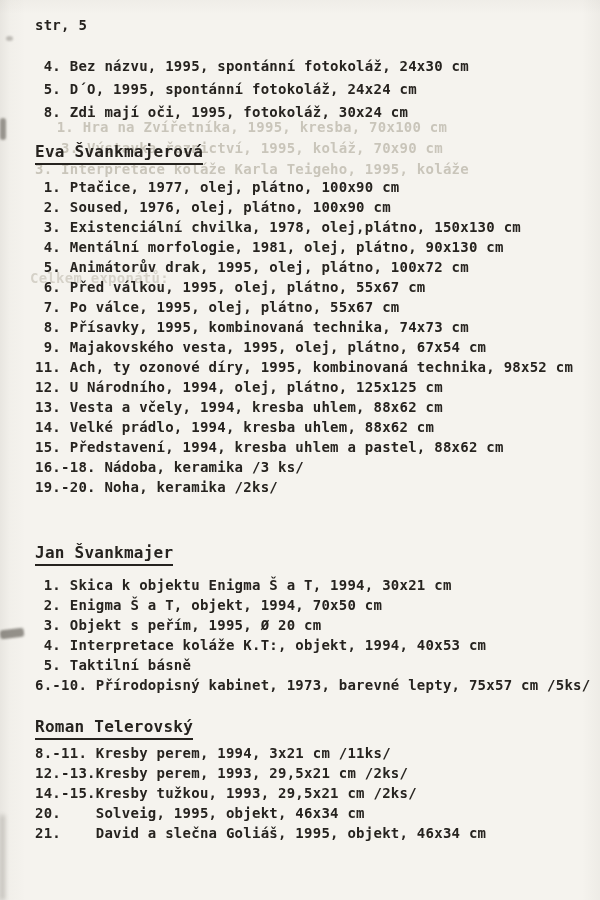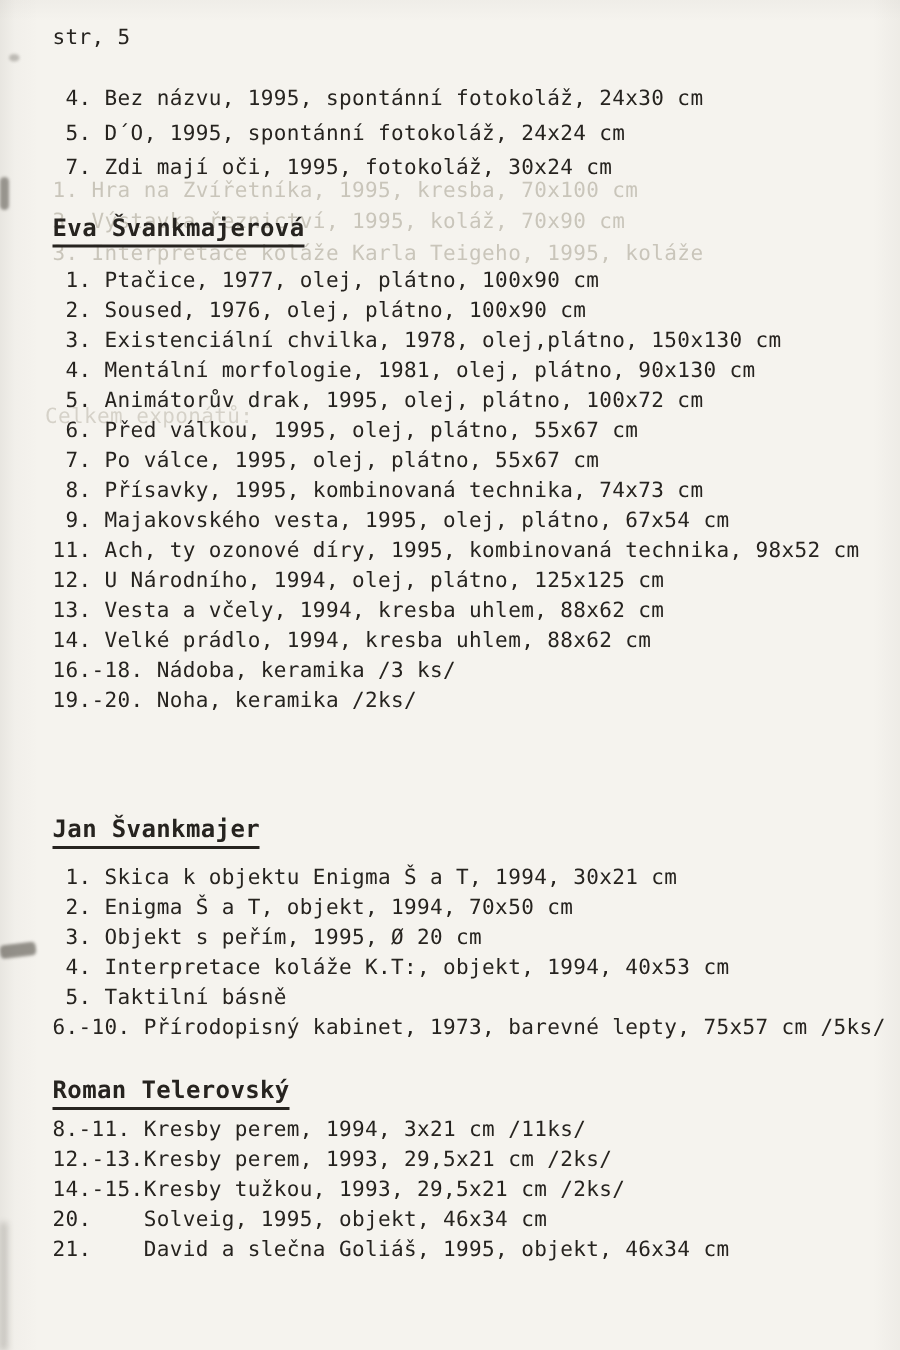--- a/index.html
+++ b/index.html
@@ -16,21 +16,21 @@
     background-image:
       linear-gradient(90deg, rgba(60,55,45,0.07) 0px, rgba(60,55,45,0.02) 10px, rgba(0,0,0,0) 26px),
       linear-gradient(270deg, rgba(60,55,45,0.04) 0px, rgba(0,0,0,0) 18px),
       linear-gradient(180deg, rgba(60,55,45,0.03) 0px, rgba(0,0,0,0) 14px);
     overflow: hidden;
     font-family: "DejaVu Sans Mono", "Liberation Mono", monospace;
     color: #26231f;
   }
   .line {
     white-space: pre;
-    font-weight: 400;
+    font-weight: 700;
     font-size: 14px;
     line-height: 20px;
     letter-spacing: 0.25px;
     color: #26231f;
   }
   .block { position: absolute; left: 35px; }
   .intro .line { line-height: 23px; }
   .heading-wrap { position: absolute; left: 35px; }
   .heading {
     display: inline-block;
@@ -44,20 +44,21 @@
   }
   .ghost {
     position: absolute;
     left: 35px;
     opacity: 0.42;
   }
   .ghost .line {
     color: #8d8673;
     line-height: 21px;
     filter: blur(0.4px);
+    text-align: center;
   }
   .ghost-note {
     position: absolute;
     left: 30px;
     opacity: 0.30;
   }
   .ghost-note .line { color: #8d8673; filter: blur(0.5px); }
   .smudge { position: absolute; background: #46423a; }
   .smudge-a { left: 0; top: 118px; width: 6px; height: 22px; opacity: .5; border-radius: 3px; filter: blur(1px); }
   .smudge-b { left: 0; top: 629px; width: 24px; height: 9px; opacity: .55; transform: rotate(-7deg); border-radius: 3px; filter: blur(1px); }
@@ -83,40 +84,41 @@
     <div class="line">Celkem exponátů:</div>
   </div>
 
   <div class="block" style="top:15px">
     <div class="line">str, 5</div>
   </div>
 
   <div class="block intro" style="top:55px">
     <div class="line"> 4. Bez názvu, 1995, spontánní fotokoláž, 24x30 cm</div>
     <div class="line"> 5. D´O, 1995, spontánní fotokoláž, 24x24 cm</div>
-    <div class="line"> 7. Zdi mají oči, 1995, fotokoláž, 30x24 cm</div>
+    <div class="line"> 8. Zdi mají oči, 1995, fotokoláž, 30x24 cm</div>
   </div>
 
   <div class="heading-wrap" style="top:142px">
     <span class="heading">Eva Švankmajerová</span>
   </div>
   <div class="block" style="top:177px">
     <div class="line"> 1. Ptačice, 1977, olej, plátno, 100x90 cm</div>
     <div class="line"> 2. Soused, 1976, olej, plátno, 100x90 cm</div>
     <div class="line"> 3. Existenciální chvilka, 1978, olej,plátno, 150x130 cm</div>
     <div class="line"> 4. Mentální morfologie, 1981, olej, plátno, 90x130 cm</div>
     <div class="line"> 5. Animátorův drak, 1995, olej, plátno, 100x72 cm</div>
     <div class="line"> 6. Před válkou, 1995, olej, plátno, 55x67 cm</div>
     <div class="line"> 7. Po válce, 1995, olej, plátno, 55x67 cm</div>
     <div class="line"> 8. Přísavky, 1995, kombinovaná technika, 74x73 cm</div>
     <div class="line"> 9. Majakovského vesta, 1995, olej, plátno, 67x54 cm</div>
     <div class="line">11. Ach, ty ozonové díry, 1995, kombinovaná technika, 98x52 cm</div>
     <div class="line">12. U Národního, 1994, olej, plátno, 125x125 cm</div>
     <div class="line">13. Vesta a včely, 1994, kresba uhlem, 88x62 cm</div>
     <div class="line">14. Velké prádlo, 1994, kresba uhlem, 88x62 cm</div>
+    <div class="line">15. Představení, 1994, kresba uhlem a pastel, 88x62 cm</div>
     <div class="line">16.-18. Nádoba, keramika /3 ks/</div>
     <div class="line">19.-20. Noha, keramika /2ks/</div>
   </div>
 
   <div class="heading-wrap" style="top:543px">
     <span class="heading">Jan Švankmajer</span>
   </div>
   <div class="block" style="top:575px">
     <div class="line"> 1. Skica k objektu Enigma Š a T, 1994, 30x21 cm</div>
     <div class="line"> 2. Enigma Š a T, objekt, 1994, 70x50 cm</div>

